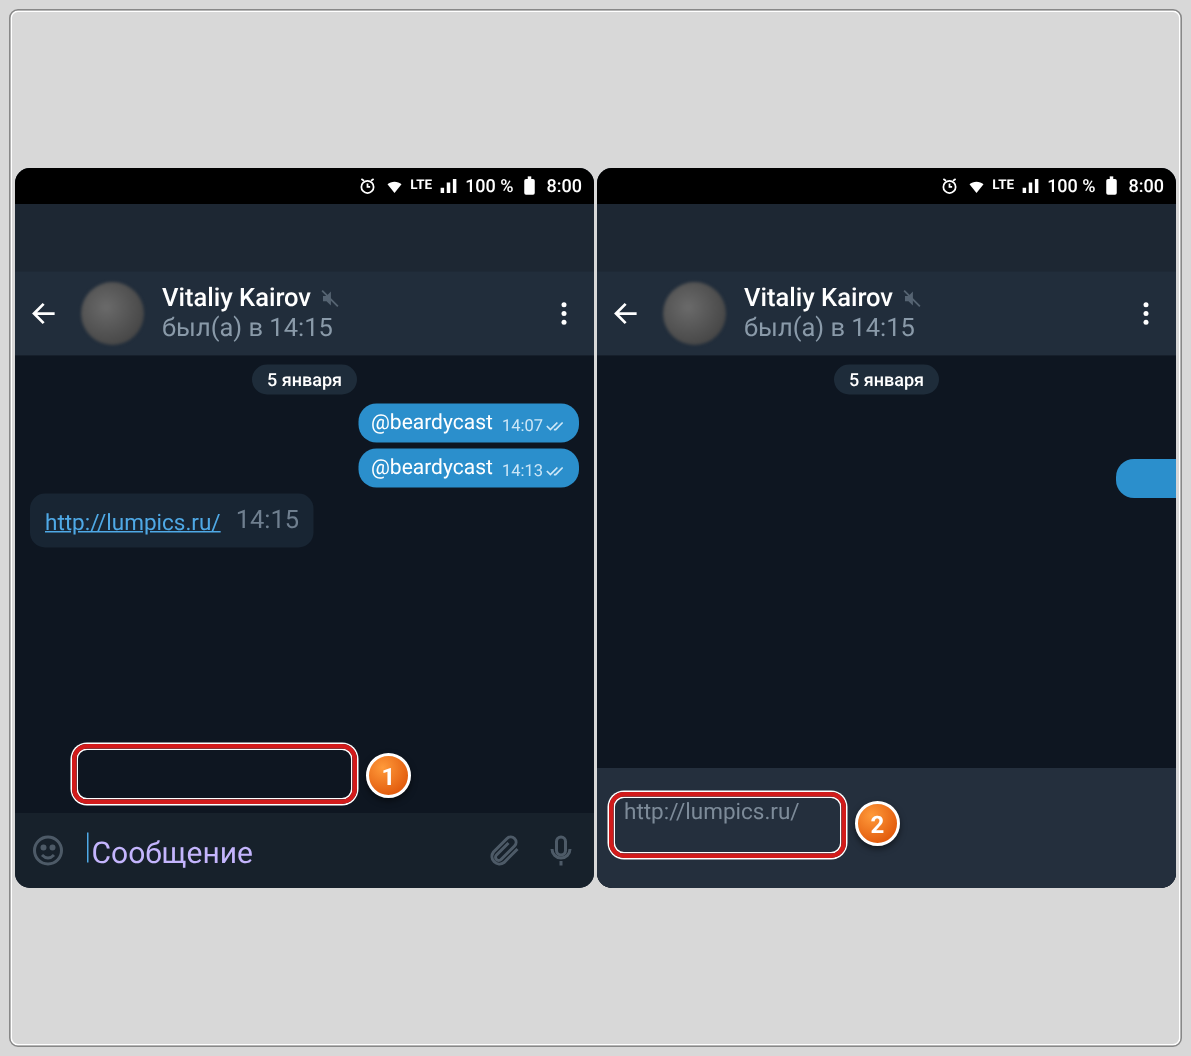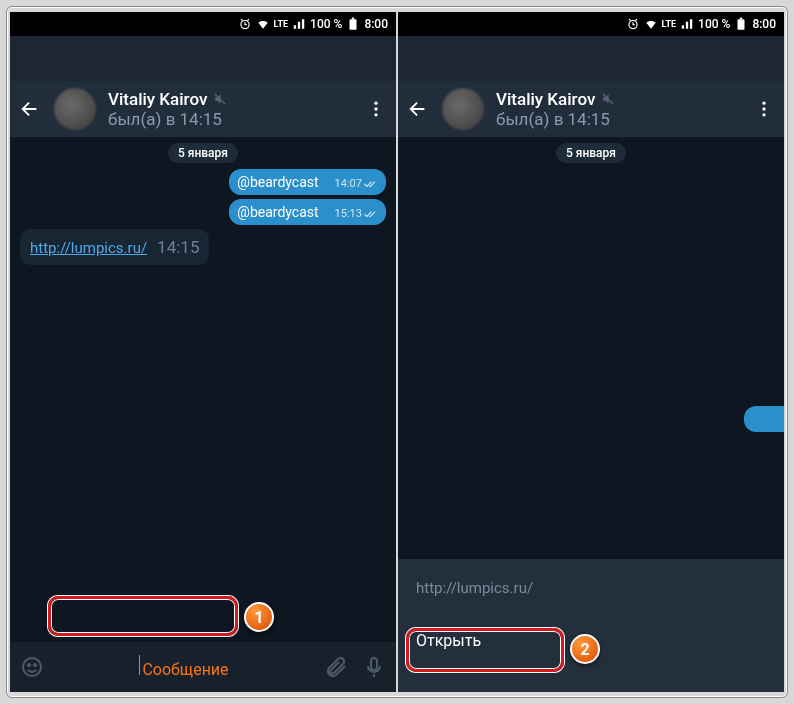--- a/index.html
+++ b/index.html
@@ -16,26 +16,27 @@
 }
 .frame {
   position: absolute;
   border: 1px solid #888;
   border-radius: 6px;
   box-shadow: 0 0 0 1px #fff inset;
   pointer-events: none;
 }
 .phone {
   width: 386px;
-  height: 680px;
+  height: 480px;
   background: #1d2733;
   display: flex;
   flex-direction: column;
   position: relative;
   overflow: hidden;
+  border-radius: 10px;
 }
 .status-bar {
   height: 24px;
   background: #000;
   color: #fff;
   display: flex;
   align-items: center;
   justify-content: flex-end;
   font-size: 12px;
   padding: 0 8px;
@@ -86,21 +87,21 @@
 .msg-out {
   align-self: flex-end;
   background: #2b8fcc;
   color: #fff;
   padding: 5px 8px;
   border-radius: 12px;
   margin-bottom: 4px;
   font-size: 14px;
   display:flex;
   align-items:flex-end;
-  gap:16px;
+  gap:6px;
 }
 .msg-time { font-size: 11px; color: #cde7f7; display:flex; align-items:center; gap:2px;}
 .msg-time .checks { width:14px;height:10px; }
 .link-box {
   align-self: flex-start;
   background: #182533;
   border-radius: 10px;
   padding: 8px 10px;
   display:flex;
   align-items:flex-end;
@@ -110,21 +111,21 @@
 .link-box a { color: #4fa9e6; text-decoration: underline; font-size: 15px;}
 .link-time { font-size: 17px; color: #6f7f8f; }
 .input-bar {
   height: 50px;
   background: #17212b;
   display:flex;
   align-items:center;
   padding: 0 10px;
   gap: 14px;
 }
-.input-bar .placeholder { flex:1; color:#f97316; font-size:16px;text-align:center;}
+.input-bar .placeholder { flex:1; color:#c4b5fd; font-size:20px;}
 .input-bar svg { opacity: 0.55; }
 .cursor { display:inline-block; width:1px; height:20px; background:#4fa9e6; margin-right:2px;}
 
 .bottom-sheet {
   position:absolute;
   left:0; right:0; bottom:0;
   background: #242f3d;
   color:#fff;
   padding: 14px 16px 28px 16px;
   display:flex;
@@ -221,21 +222,21 @@
       <span class="msg-time">
           <span>14:07</span>
         <svg class="checks" viewBox="0 0 24 14" stroke="#cde7f7" fill="none" stroke-width="2">
             <path d="M1 7l4 4L13 3M9 11l2 0L19 3"></path>
           </svg>
       </span>
     </div>
     <div class="msg-out">
       <span>@beardycast</span>
       <span class="msg-time">
-          <span>15:13</span>
+          <span>14:13</span>
         <svg class="checks" viewBox="0 0 24 14" stroke="#cde7f7" fill="none" stroke-width="2">
             <path d="M1 7l4 4L13 3M9 11l2 0L19 3"></path>
           </svg>
       </span>
     </div>
     <div class="link-box">
       <a>http://lumpics.ru/</a>
       <span class="link-time">14:15</span>
     </div>
   </div>
@@ -311,20 +312,19 @@
     </div>
   </div>
 
   <div class="chat-body" style="padding-bottom:0;">
     <div class="date-chip" style="margin-bottom:270px;">5 января</div>
     <div class="msg-out-peek"></div>
   </div>
 
   <div class="bottom-sheet">
     <div class="sheet-title">http://lumpics.ru/</div>
-    <div class="sheet-item">Открыть</div>
   </div>
 
   <div class="highlight" style="left:8px; bottom:20px; width:158px; height:44px;"></div>
   <div class="callout" style="left:172px; bottom:28px;">
       <span>2</span>
     </div>
 </div>
 
 </body></html>

